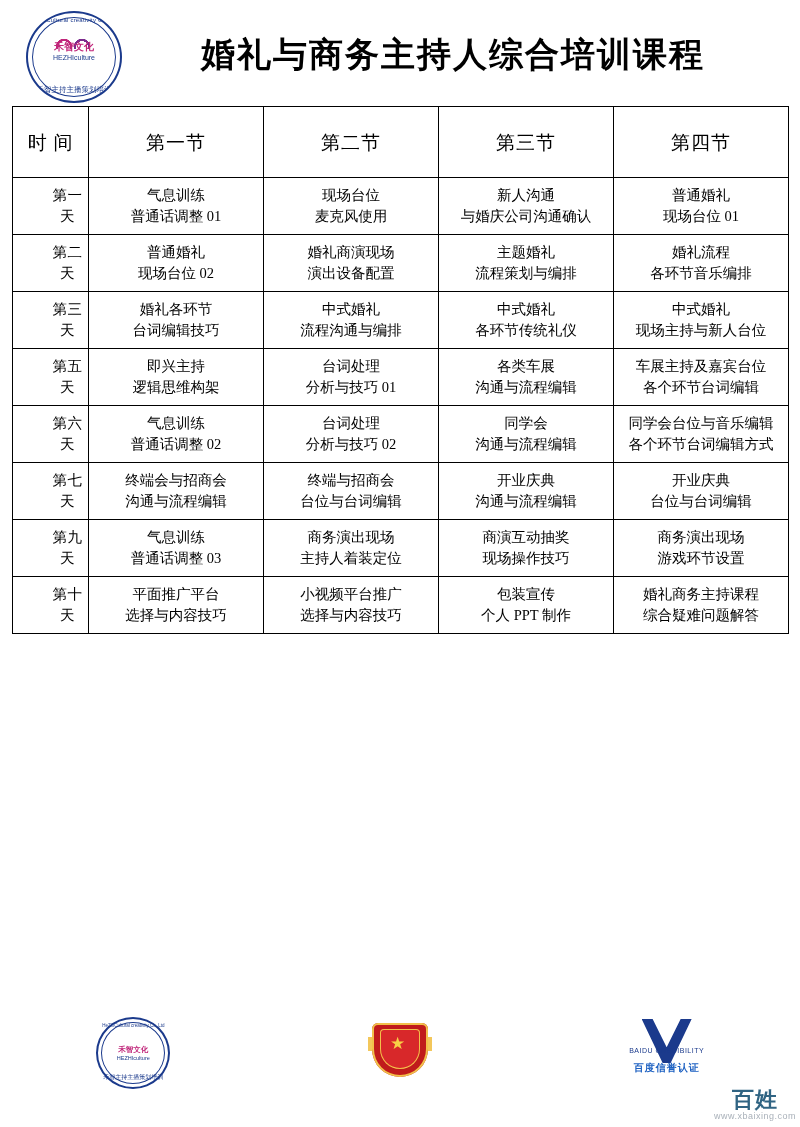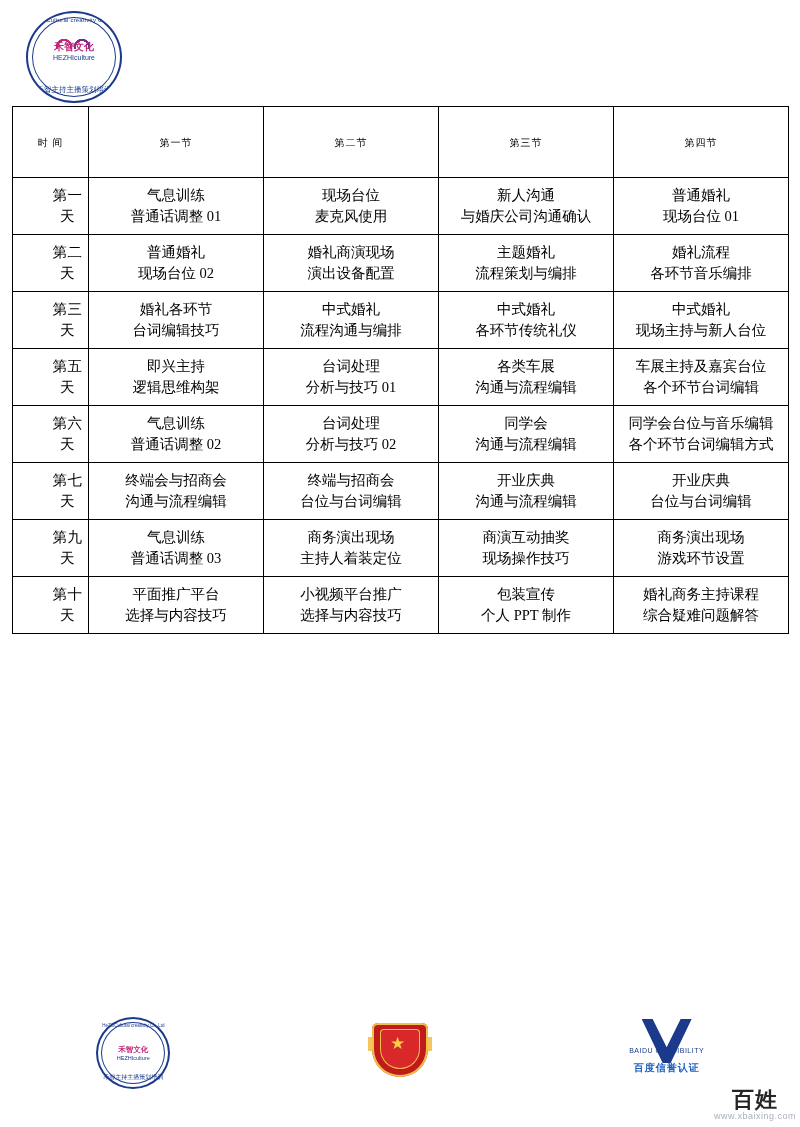--- a/index.html
+++ b/index.html
@@ -132,21 +132,21 @@
     text-align: center;
     vertical-align: middle;
     font-size: 14.5px;
     line-height: 21px;
     padding: 7px 2px;
     font-family: "Liberation Serif", "DejaVu Serif", serif;
   }
   table.schedule th {
     height: 56px;
     font-weight: normal;
-    font-size: 10px;
+    font-size: 19px;
     letter-spacing: 1px;
   }
   table.schedule td.daycell {
     letter-spacing: 0.5px;
     padding-left: 36px;
   }
   col.c-time { width: 76px; }
   col.c-sec  { width: 175px; }
   .cellline { display: block; white-space: nowrap; }
 
@@ -257,21 +257,21 @@
   }
   .wm {
     position: absolute;
     right: 4px;
     bottom: 6px;
     text-align: center;
     opacity: 0.85;
   }
   .wm .wm-main {
     font-size: 22px;
-    color: #000000;
+    color: #0c4a6e;
     font-weight: bold;
     letter-spacing: 1px;
     line-height: 22px;
   }
   .wm .wm-sub {
     font-size: 9px;
     color: #9aa3ad;
     font-family: "Liberation Sans", sans-serif;
     letter-spacing: 0.5px;
   }
@@ -287,20 +287,21 @@
         <div class="logo-ring"></div>
         <div class="logo-arc-top">HeZhiCultural creativity Co.,Ltd</div>
         <div class="logo-swoosh"></div>
         <div class="logo-center">
           <div class="logo-cn">禾智文化</div>
           <div class="logo-en">HEZHIculture</div>
         </div>
         <div class="logo-arc-bottom">禾智主持主播策划培训</div>
       </div>
     </div>
+    <div class="doc-title">婚礼与商务主持人综合培训课程</div>
   </div>
 
   <div class="table-wrap">
     <table class="schedule">
       <colgroup>
         <col class="c-time">
           <col class="c-sec">
           <col class="c-sec">
           <col class="c-sec">
           <col class="c-sec">

